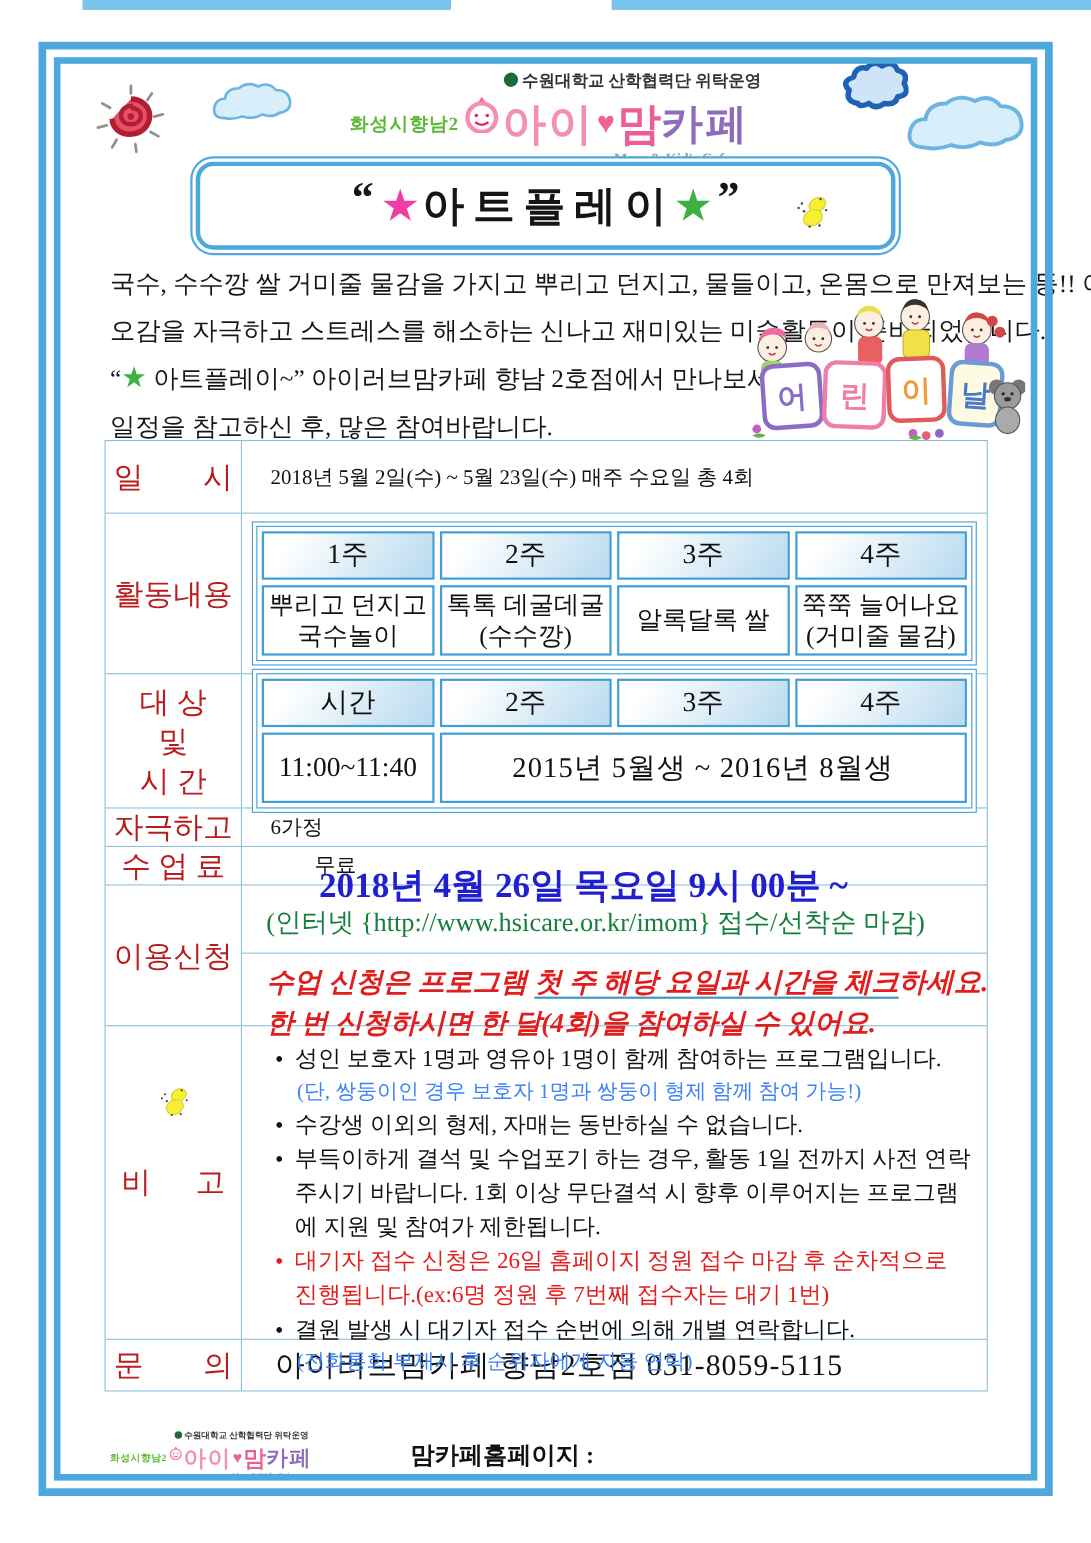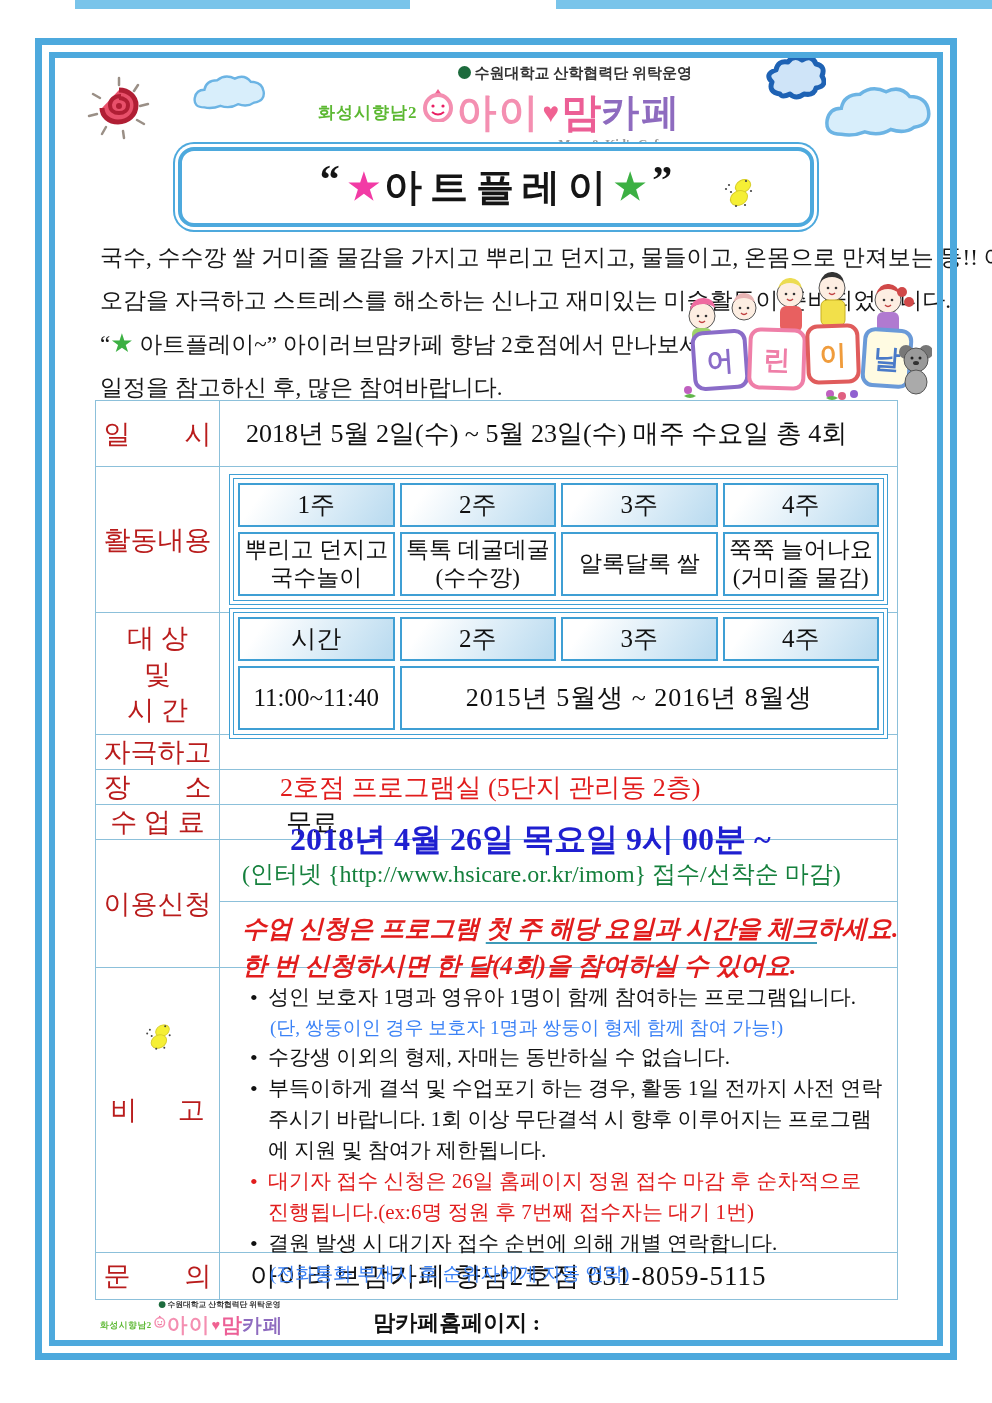--- a/index.html
+++ b/index.html
@@ -57,21 +57,21 @@
 
   
   .maintable{position:absolute;left:95px;top:400px;width:803px;border:1px solid var(--line);background:#fff;z-index:1;}
   .trow{display:flex;border-bottom:1px solid var(--line);}
   .trow:last-child{border-bottom:none;}
   .tlabel{width:124px;flex:0 0 124px;border-right:1px solid var(--line);
           display:flex;align-items:center;justify-content:center;text-align:center;
           font-size:27px;color:#b91c1c;white-space:pre-line;line-height:36px;}
   .tlabel.pre{white-space:pre;}
   .tcontent{flex:1;display:flex;flex-direction:column;justify-content:center;}
-  .val{font-size:26px;padding-left:26px;}
+  .val{font-size:19px;padding-left:26px;}
   .val.red{color:var(--red);}
 
   
   .itable{margin:7px 9px;border:1px solid var(--inner);padding:3px;background:#fff;}
   .itable .igrid{border:1px solid var(--inner);padding:4px;display:grid;grid-template-columns:repeat(4,1fr);gap:5px;}
   .icell{border:2px solid var(--inner);display:flex;align-items:center;justify-content:center;
          text-align:center;font-size:23px;white-space:pre-line;line-height:28px;background:#fff;}
   .icell.head{height:44px;background:linear-gradient(125deg,#ffffff 15%,#bcdcf0 95%);font-size:25px;}
   .icell.body{height:64px;}
   .icell.time{font-size:25px;}
@@ -325,28 +325,25 @@
             <div class="icell head">4주</div>
             <div class="icell body time">11:00~11:40</div>
             <div class="icell body span3">2015년  5월생  ~  2016년  8월생</div>
           </div>
         </div>
       </div>
     </div>
 
     <div class="trow" style="height:35px;">
       <div class="tlabel">자극하고</div>
-    </div>
-
-    <div class="trow" style="height:35px;">
-      <div class="tlabel pre">장        소</div>
-      <div class="tcontent">
-          <div class="val red" style="padding-left:60px;">2호점 프로그램실 (5단지 관리동 2층)</div>
-        </div>
-    </div>
+      <div class="tcontent">
+          <div class="val">6가정</div>
+        </div>
+    </div>
+
 
     <div class="trow" style="height:35px;gap:40px;">
       <div class="tlabel pre">수 업 료</div>
       <div class="tcontent">
           <div class="val">무료</div>
         </div>
     </div>
 
     <div class="trow" style="height:128px;">
       <div class="tlabel">이용신청</div>

